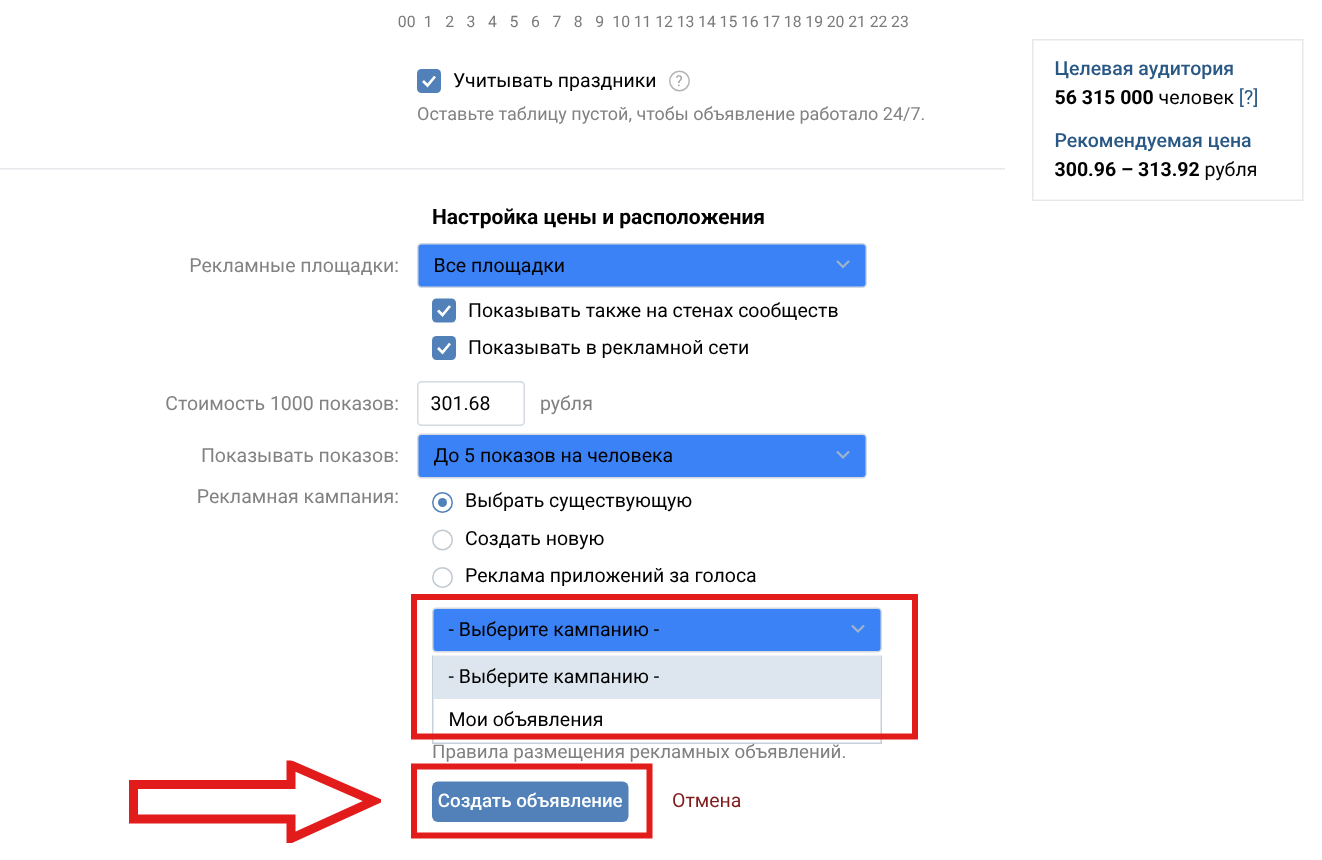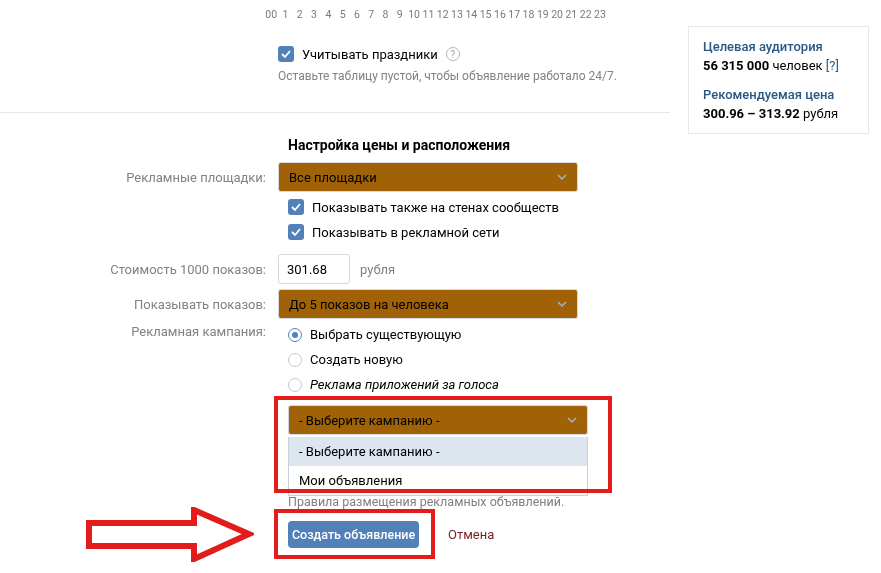--- a/index.html
+++ b/index.html
@@ -90,21 +90,21 @@
     text-align: right;
     color: #828282;
     font-size: 13px;
     padding-right: 12px;
   }
   .select-box {
     width: 300px;
     height: 30px;
     border: 1px solid #d3d9de;
     border-radius: 3px;
-    background: #a16207;
+    background: #3b82f6;
     display: flex;
     align-items: center;
     justify-content: space-between;
     padding: 0 10px;
     color: #000;
     font-size: 13px;
   }
   .chev { color: #9eb4c9; }
   .chev svg { width: 10px; height: 10px; }
   .input-box {
@@ -330,21 +330,21 @@
   <div class="radio-row" style="top:327px;">
     <span class="radio">
         <span class="radio-dot"></span>
       </span>
     <span>Выбрать существующую</span>
   </div>
   <div class="radio-row" style="top:352px;">
     <span class="radio unchecked"></span>
     <span>Создать новую</span>
   </div>
-  <div class="radio-row" style="top:377px;font-style:italic;">
+  <div class="radio-row" style="top:377px;">
     <span class="radio unchecked"></span>
     <span>Реклама приложений за голоса</span>
   </div>
 
   <div class="campaign-select">
     <div class="select-box">
       <span>- Выберите кампанию -</span>
       <span class="chev"><svg viewBox="0 0 10 10">
             <path d="M1 3 L5 7 L9 3" stroke="#9eb4c9" stroke-width="1.5" fill="none"></path>
           </svg></span>

